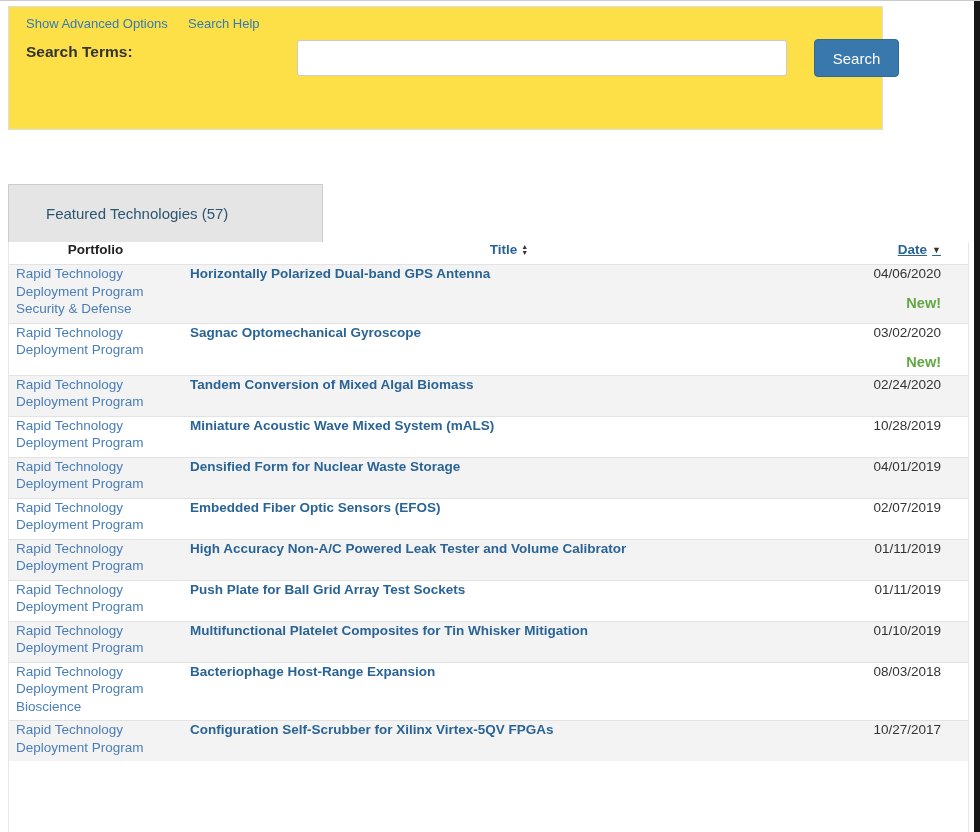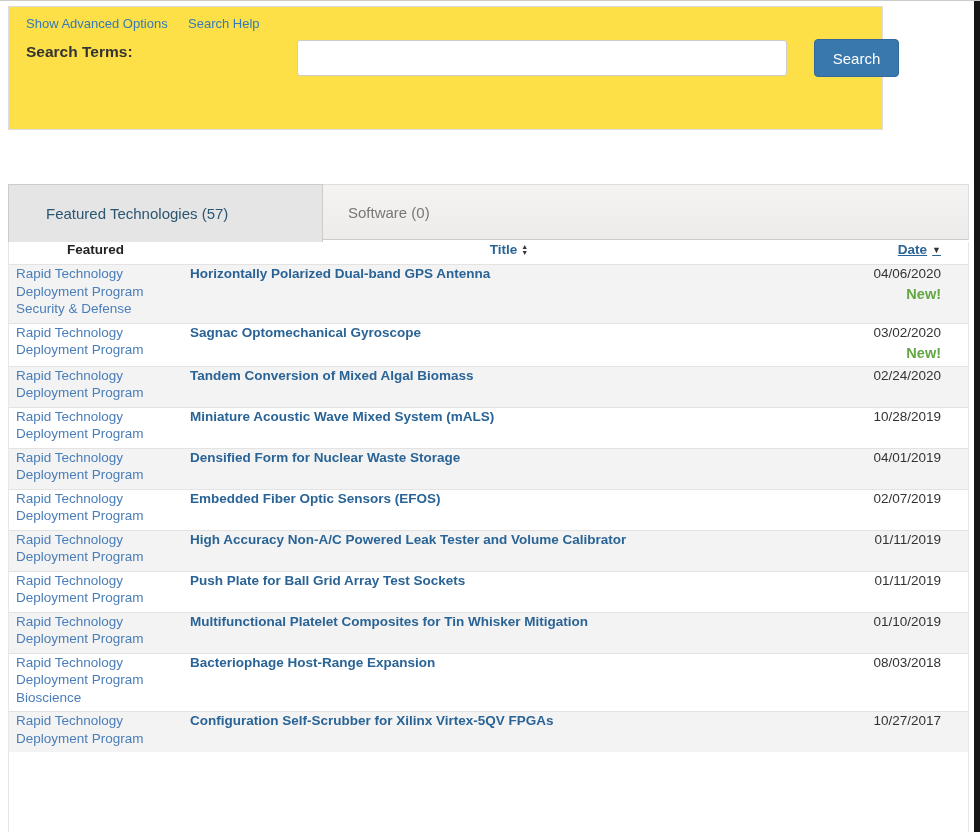--- a/index.html
+++ b/index.html
@@ -73,49 +73,46 @@
 
   tbody tr { border-top:1px solid #e3e3e3; }
   tbody tr:nth-child(odd) { background:#f3f3f3; }
   td { vertical-align:top; padding-bottom:5px; }
   td.cell-portfolio { padding-left:7px; padding-right:12px; }
   .portfolio-link { display:block; color:#4a7eb9; line-height:17.5px; }
   td.cell-title { padding-left:8px; padding-right:10px; }
   .title-link { color:#2a6496; font-weight:bold; line-height:17px;text-align:center; }
   td.cell-date { text-align:right; padding-right:27px; color:#333; }
   .date-text { display:block; line-height:17px; }
-  .new-badge { display:block; color:#62a744; font-weight:bold; font-size:14.5px; margin-top:4px; }
+  .new-badge { display:block; color:#62a744; font-weight:bold; font-size:14.5px; margin-top:13px; }
 </style>
 </head>
 <body>
 
 <div class="right-edge"></div>
 
 <div class="search-panel">
   <a class="panel-link link-advanced" href="#">Show Advanced Options</a>
   <a class="panel-link link-help" href="#">Search Help</a>
   <span class="search-terms-label">Search Terms:</span>
   <input class="search-input" type="text" value="" style="">
   <button class="search-button">Search</button>
 </div>
 
 <div class="tabs">
     <div class="tab active">
       <span class="tab-label">Featured Technologies (57)</span>
     </div>
-    <div class="tab inactive">
-      <span class="tab-label">Software (0)</span>
-    </div>
   </div>
 
 <div class="content">
   <table>
     <thead>
       <tr>
-        <th class="h-portfolio">Featured</th>
+        <th class="h-portfolio">Portfolio</th>
         <th class="h-title"><span>Title</span><span class="sort-both"><span>▲</span><span>▼</span></span></th>
         <th class="h-date"><span>Date</span><span class="sort-desc">▼</span></th>
       </tr>
     </thead>
     <tbody>
         <tr>
     <td class="cell-portfolio">
             <a class="portfolio-link" href="#">Rapid Technology Deployment Program</a>
             <a class="portfolio-link" href="#">Security &amp; Defense</a>
           </td>

